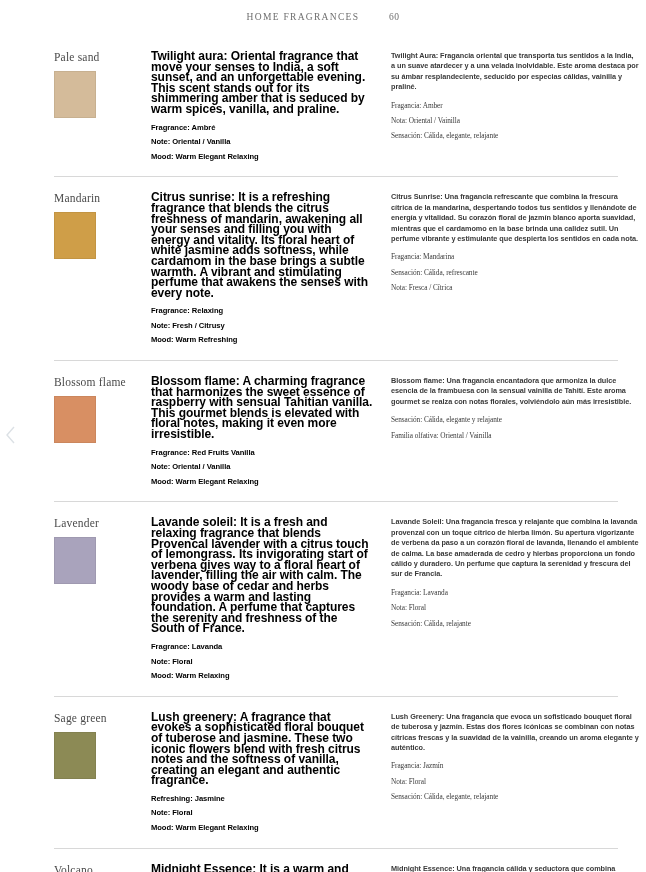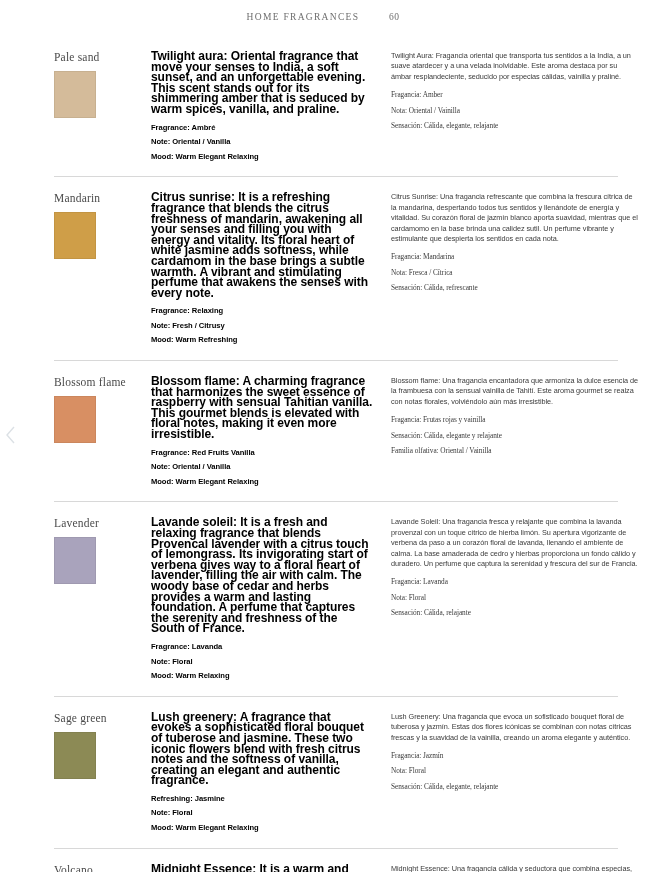--- a/index.html
+++ b/index.html
@@ -114,21 +114,21 @@
   .attr-en:last-child { margin-bottom: 0; }
 
   
   .col-es {
     width: 248px;
     flex: 0 0 248px;
     padding-top: 1px;
   }
   .desc-es {
     font-size: 7.3px;
-    font-weight: normal;
+    font-weight: bold;
     line-height: 10.4px;
     color: #3a3a3a;
     margin: 0 0 8px 0;
     letter-spacing: -0.05px;
   }
   .attr-es {
     font-size: 7.3px;
     font-weight: normal;
     line-height: 10.4px;
     color: #3a3a3a;
@@ -178,38 +178,37 @@
       </div>
       <div class="col-en">
         <p class="desc-en">Citrus sunrise: It is a refreshing fragrance that blends the citrus freshness of mandarin, awakening all your senses and filling you with energy and vitality. Its floral heart of white jasmine adds softness, while cardamom in the base brings a subtle warmth. A vibrant and stimulating perfume that awakens the senses with every note.</p>
         <p class="attr-en">Fragrance: Relaxing</p>
         <p class="attr-en">Note: Fresh / Citrusy</p>
         <p class="attr-en">Mood: Warm Refreshing</p>
       </div>
       <div class="col-es">
         <p class="desc-es">Citrus Sunrise: Una fragancia refrescante que combina la frescura cítrica de la mandarina, despertando todos tus sentidos y llenándote de energía y vitalidad. Su corazón floral de jazmín blanco aporta suavidad, mientras que el cardamomo en la base brinda una calidez sutil. Un perfume vibrante y estimulante que despierta los sentidos en cada nota.</p>
         <p class="attr-es">Fragancia: Mandarina</p>
+        <p class="attr-es">Sensación: Cálida, refrescante</p>
         <p class="attr-es">Nota: Fresca / Cítrica</p>
-        <p class="attr-es">Sensación: Cálida, refrescante</p>
       </div>
     </div>
     <div class="frag-row">
       <div class="col-swatch">
         <div class="frag-name">Blossom flame</div>
         <div class="swatch" style="background: rgb(216, 143, 99);"></div>
       </div>
       <div class="col-en">
         <p class="desc-en">Blossom flame: A charming fragrance that harmonizes the sweet essence of raspberry with sensual Tahitian vanilla. This gourmet blends is elevated with floral notes, making it even more irresistible.</p>
         <p class="attr-en">Fragrance: Red Fruits Vanilla</p>
         <p class="attr-en">Note: Oriental / Vanilla</p>
         <p class="attr-en">Mood: Warm Elegant Relaxing</p>
       </div>
       <div class="col-es">
         <p class="desc-es">Blossom flame: Una fragancia encantadora que armoniza la dulce esencia de la frambuesa con la sensual vainilla de Tahití. Este aroma gourmet se realza con notas florales, volviéndolo aún más irresistible.</p>
-        <p class="attr-es">Fragancia: Frutas rojas y vainilla</p>
         <p class="attr-es">Sensación: Cálida, elegante y relajante</p>
         <p class="attr-es">Familia olfativa: Oriental / Vainilla</p>
       </div>
     </div>
     <div class="frag-row">
       <div class="col-swatch">
         <div class="frag-name">Lavender</div>
         <div class="swatch" style="background: rgb(169, 163, 188);"></div>
       </div>
       <div class="col-en">

